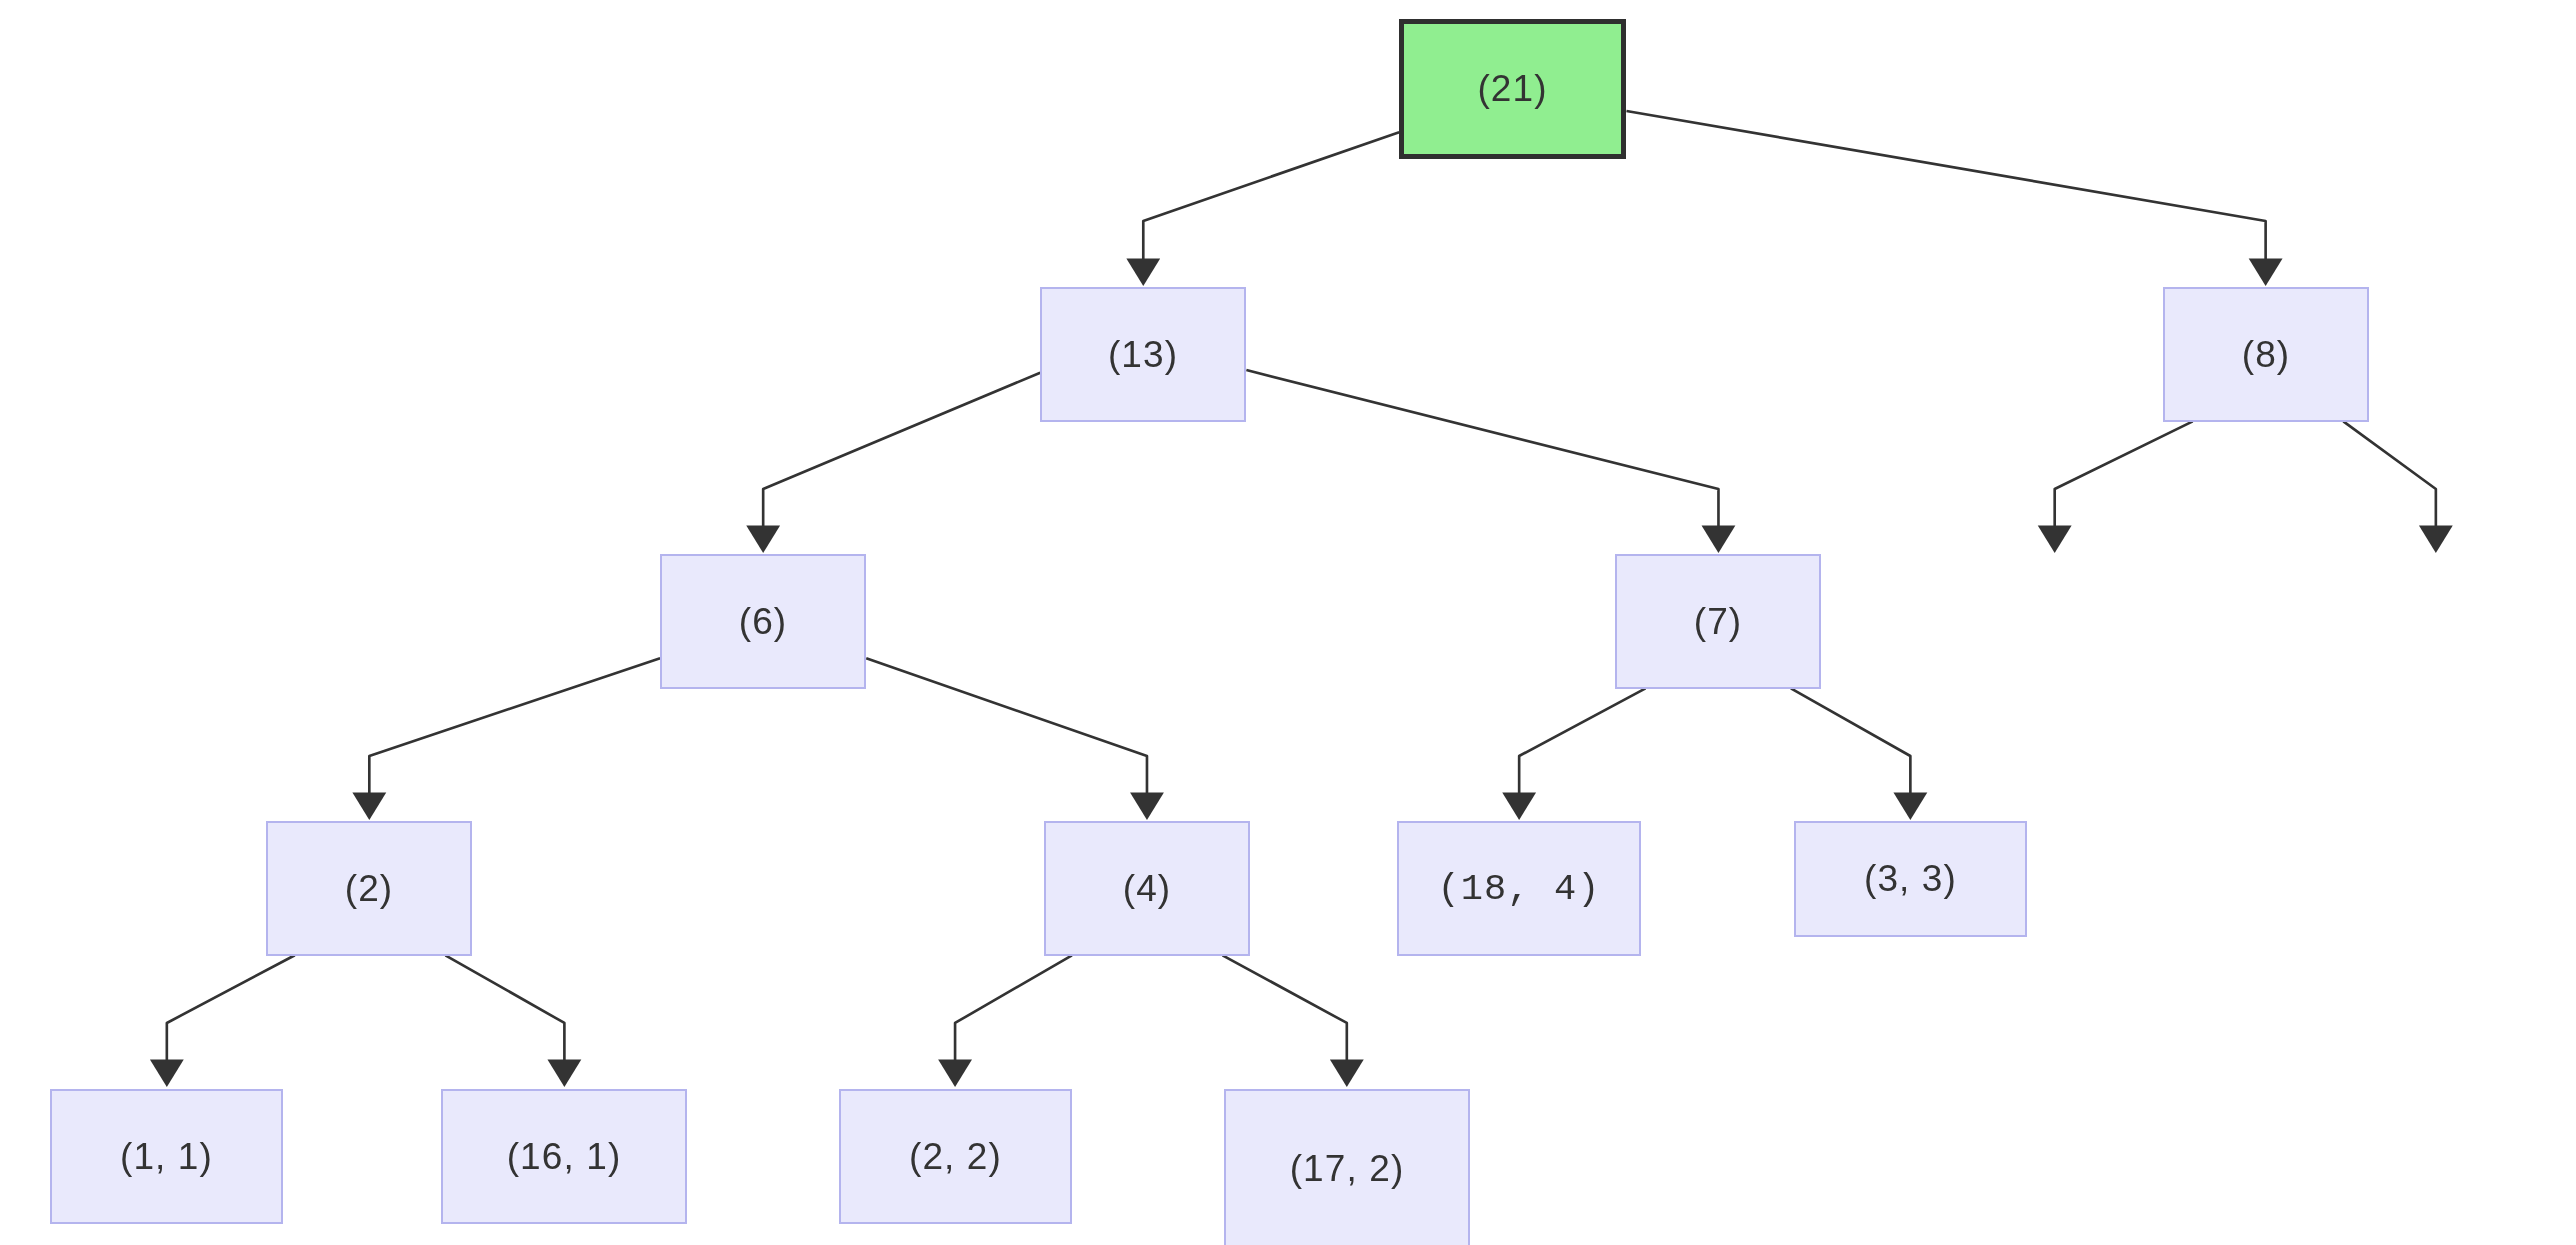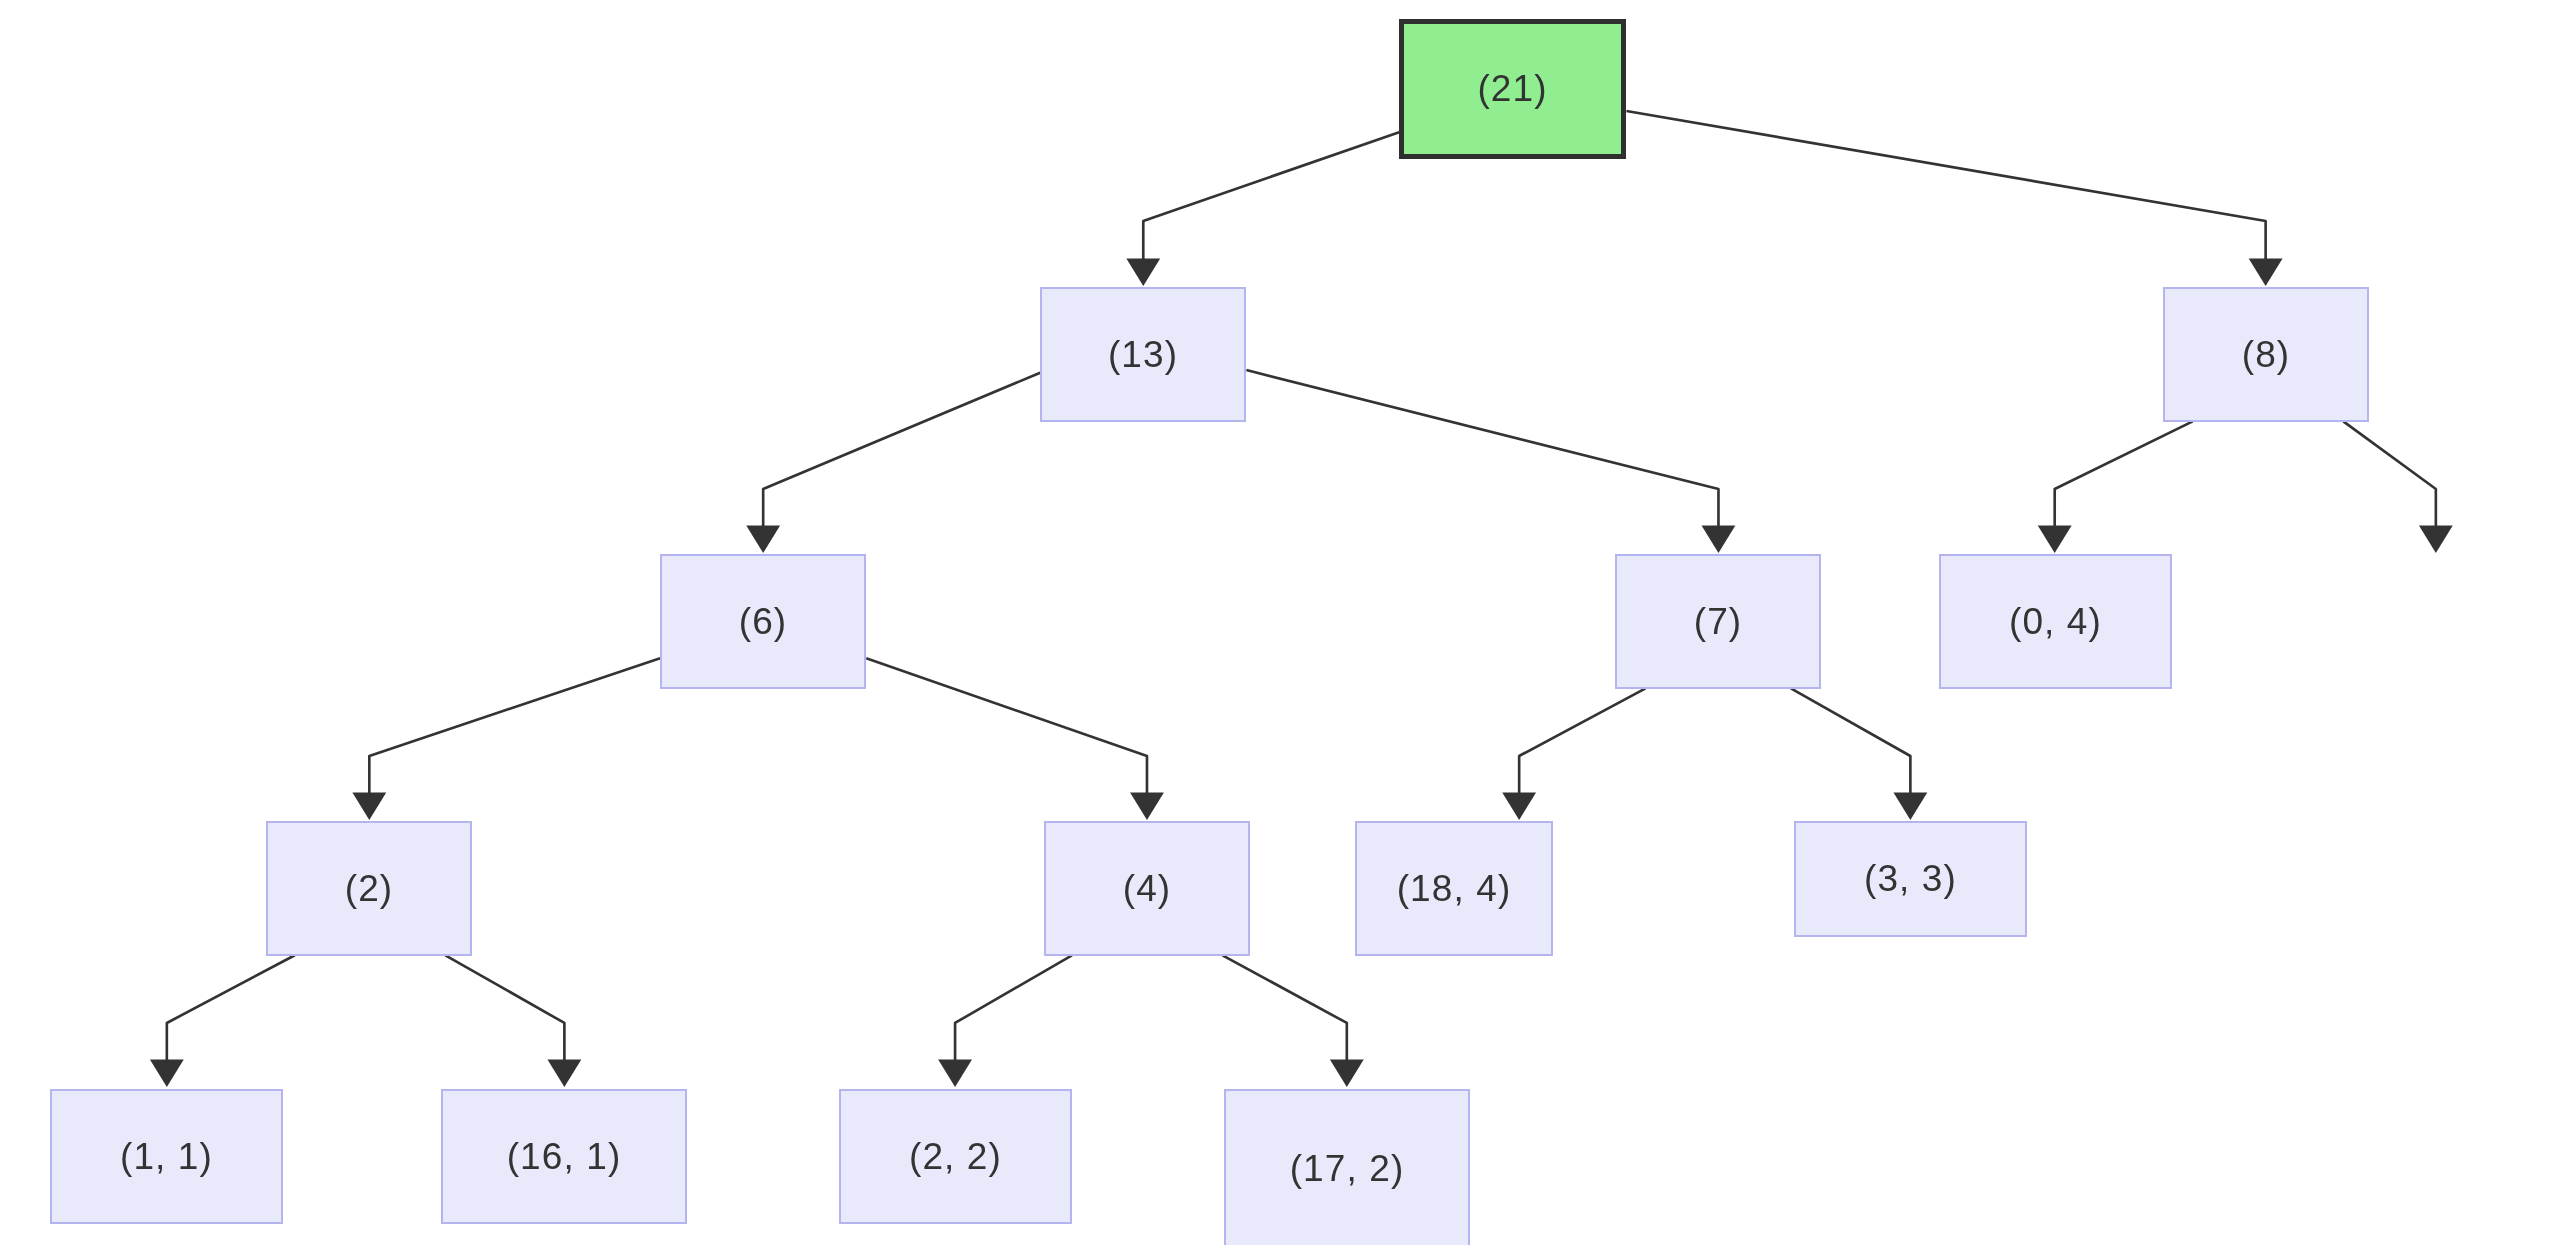--- a/index.html
+++ b/index.html
@@ -123,25 +123,24 @@
     </g>
   </svg>
 
   <div class="node root" style="left:1369px;top:18.5px;width:227px;height:140px;">(21)</div>
 
   <div class="node" style="left:1010px;top:287px;width:206px;height:135px;text-align:center;">(13)</div>
   <div class="node" style="left:2133px;top:287px;width:206px;height:135px;">(8)</div>
 
   <div class="node" style="left:630px;top:554px;width:206px;height:135px;">(6)</div>
   <div class="node" style="left:1585px;top:554px;width:206px;height:135px;">(7)</div>
-  <div class="node" style="left:1909px;top:554px;width:233px;height:135px;">(0, 4)</div>
 
   <div class="node" style="left:236px;top:821px;width:206px;height:135px;">(2)</div>
   <div class="node" style="left:1014px;top:821px;width:206px;height:135px;">(4)</div>
-  <div class="node" style="left:1325px;top:821px;width:198px;height:135px;">(18, 4)</div>
+  <div class="node" style="left:1367px;top:821px;width:244px;height:135px;font-family:Liberation Mono, monospace;">(18, 4)</div>
   <div class="node" style="left:1764px;top:821px;width:233px;height:116px;">(3, 3)</div>
 
   <div class="node" style="left:20px;top:1089px;width:233px;height:135px;">(1, 1)</div>
   <div class="node" style="left:411px;top:1089px;width:246px;height:135px;">(16, 1)</div>
   <div class="node" style="left:809px;top:1089px;width:233px;height:135px;">(2, 2)</div>
   <div class="node" style="left:1194px;top:1089px;width:246px;height:160px;">(17, 2)</div>
 
 </div>
 
 

